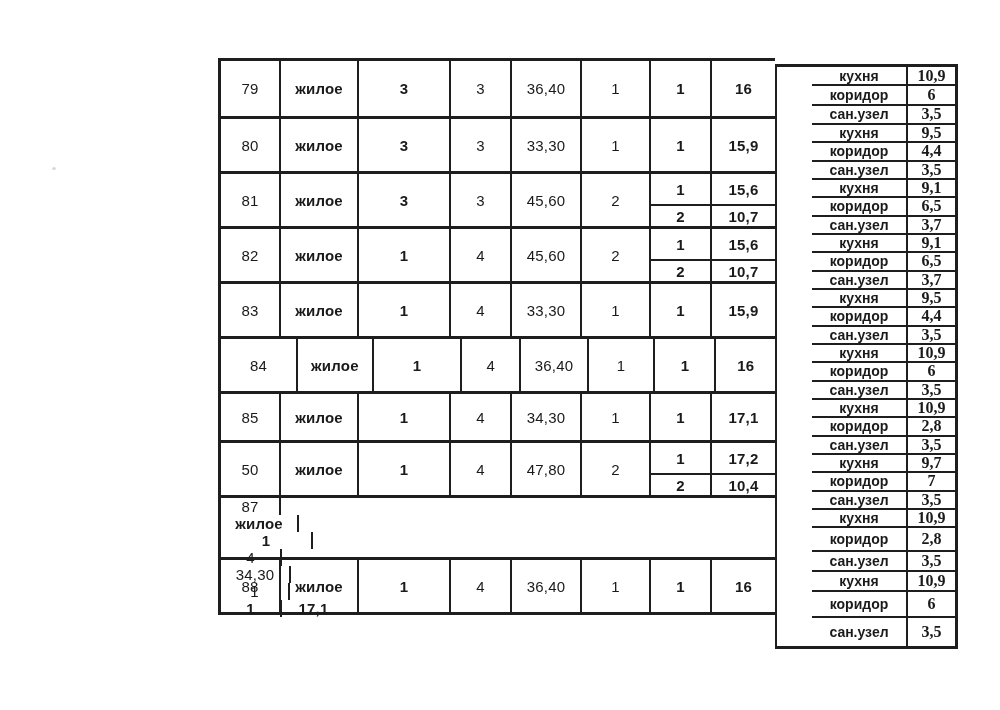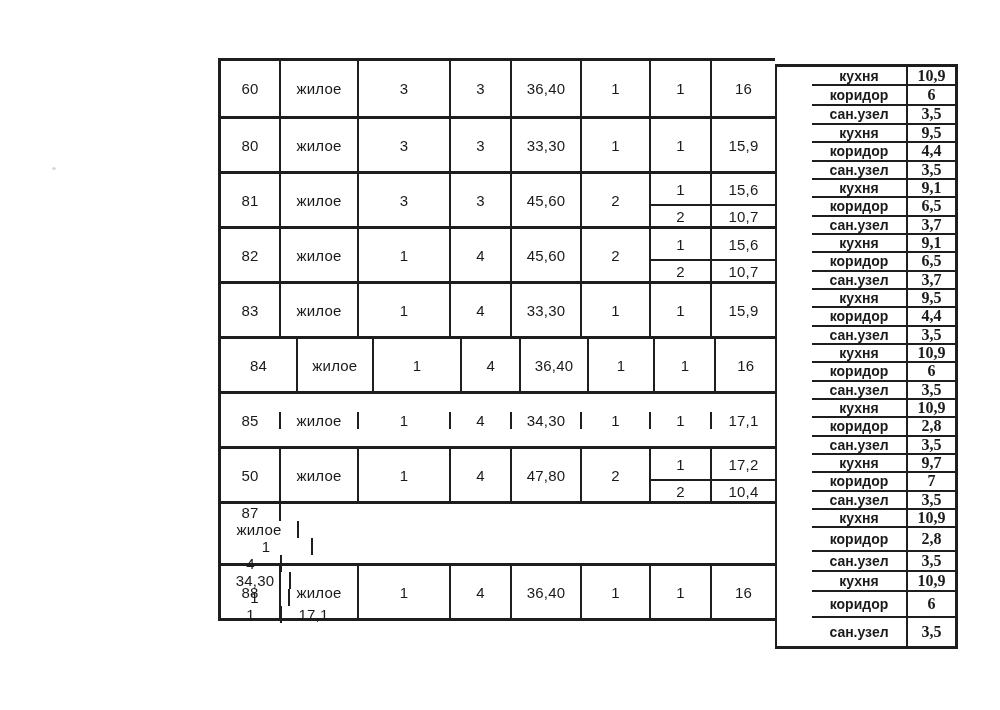--- a/index.html
+++ b/index.html
@@ -40,21 +40,21 @@
     display:flex;
     border-bottom:3px solid var(--line);
   }
   .block:last-child{ border-bottom:none; }
   .cell{
     border-right:2px solid var(--line);
     display:flex; align-items:center; justify-content:center;
     font-size:15px;
     letter-spacing:.2px;
   }
-  .cell.b{ font-weight:normal; }
+  .cell.b{ font-weight:bold; }
   .sub{
     width:124px;
     display:flex; flex-direction:column;
   }
   .subrow{
     display:flex; flex:1;
   }
   .subrow.tall{ flex:3; }
   .subrow.short{ flex:2; border-top:2px solid var(--line); }
   .subrow .cell:last-child{ border-right:none; }
@@ -86,21 +86,21 @@
   }
 </style>
 </head>
 <body>
 
 <div class="page">
   <div class="speck s1"></div>
   <div class="speck s2"></div>
   <div class="main-table">
       <div class="block" style="height: 58px;">
-        <div class="cell" style="width: 60px;">60</div>
+        <div class="cell" style="width: 60px;">79</div>
         <div class="cell b" style="width: 78px;">жилое</div>
         <div class="cell b" style="width: 92px;">3</div>
         <div class="cell" style="width: 61px;">3</div>
         <div class="cell" style="width: 70px;">36,40</div>
         <div class="cell" style="width: 69px;">1</div>
         <div class="sub">
           <div class="subrow">
             <div class="cell b" style="width: 61px;">1</div>
             <div class="cell b" style="flex: 1 1 0%;">16</div>
           </div>
@@ -177,21 +177,21 @@
         <div class="cell" style="width: 61px;">4</div>
         <div class="cell" style="width: 70px;">36,40</div>
         <div class="cell" style="width: 69px;">1</div>
         <div class="sub">
           <div class="subrow">
             <div class="cell b" style="width: 61px;">1</div>
             <div class="cell b" style="flex: 1 1 0%;">16</div>
           </div>
         </div>
       </div>
-      <div class="block" style="height: 55px; align-items: center;">
+      <div class="block" style="height: 49px;">
         <div class="cell" style="width: 60px;">85</div>
         <div class="cell b" style="width: 78px;">жилое</div>
         <div class="cell b" style="width: 92px;">1</div>
         <div class="cell" style="width: 61px;">4</div>
         <div class="cell" style="width: 70px;">34,30</div>
         <div class="cell" style="width: 69px;">1</div>
         <div class="sub">
           <div class="subrow">
             <div class="cell b" style="width: 61px;">1</div>
             <div class="cell b" style="flex: 1 1 0%;">17,1</div>

